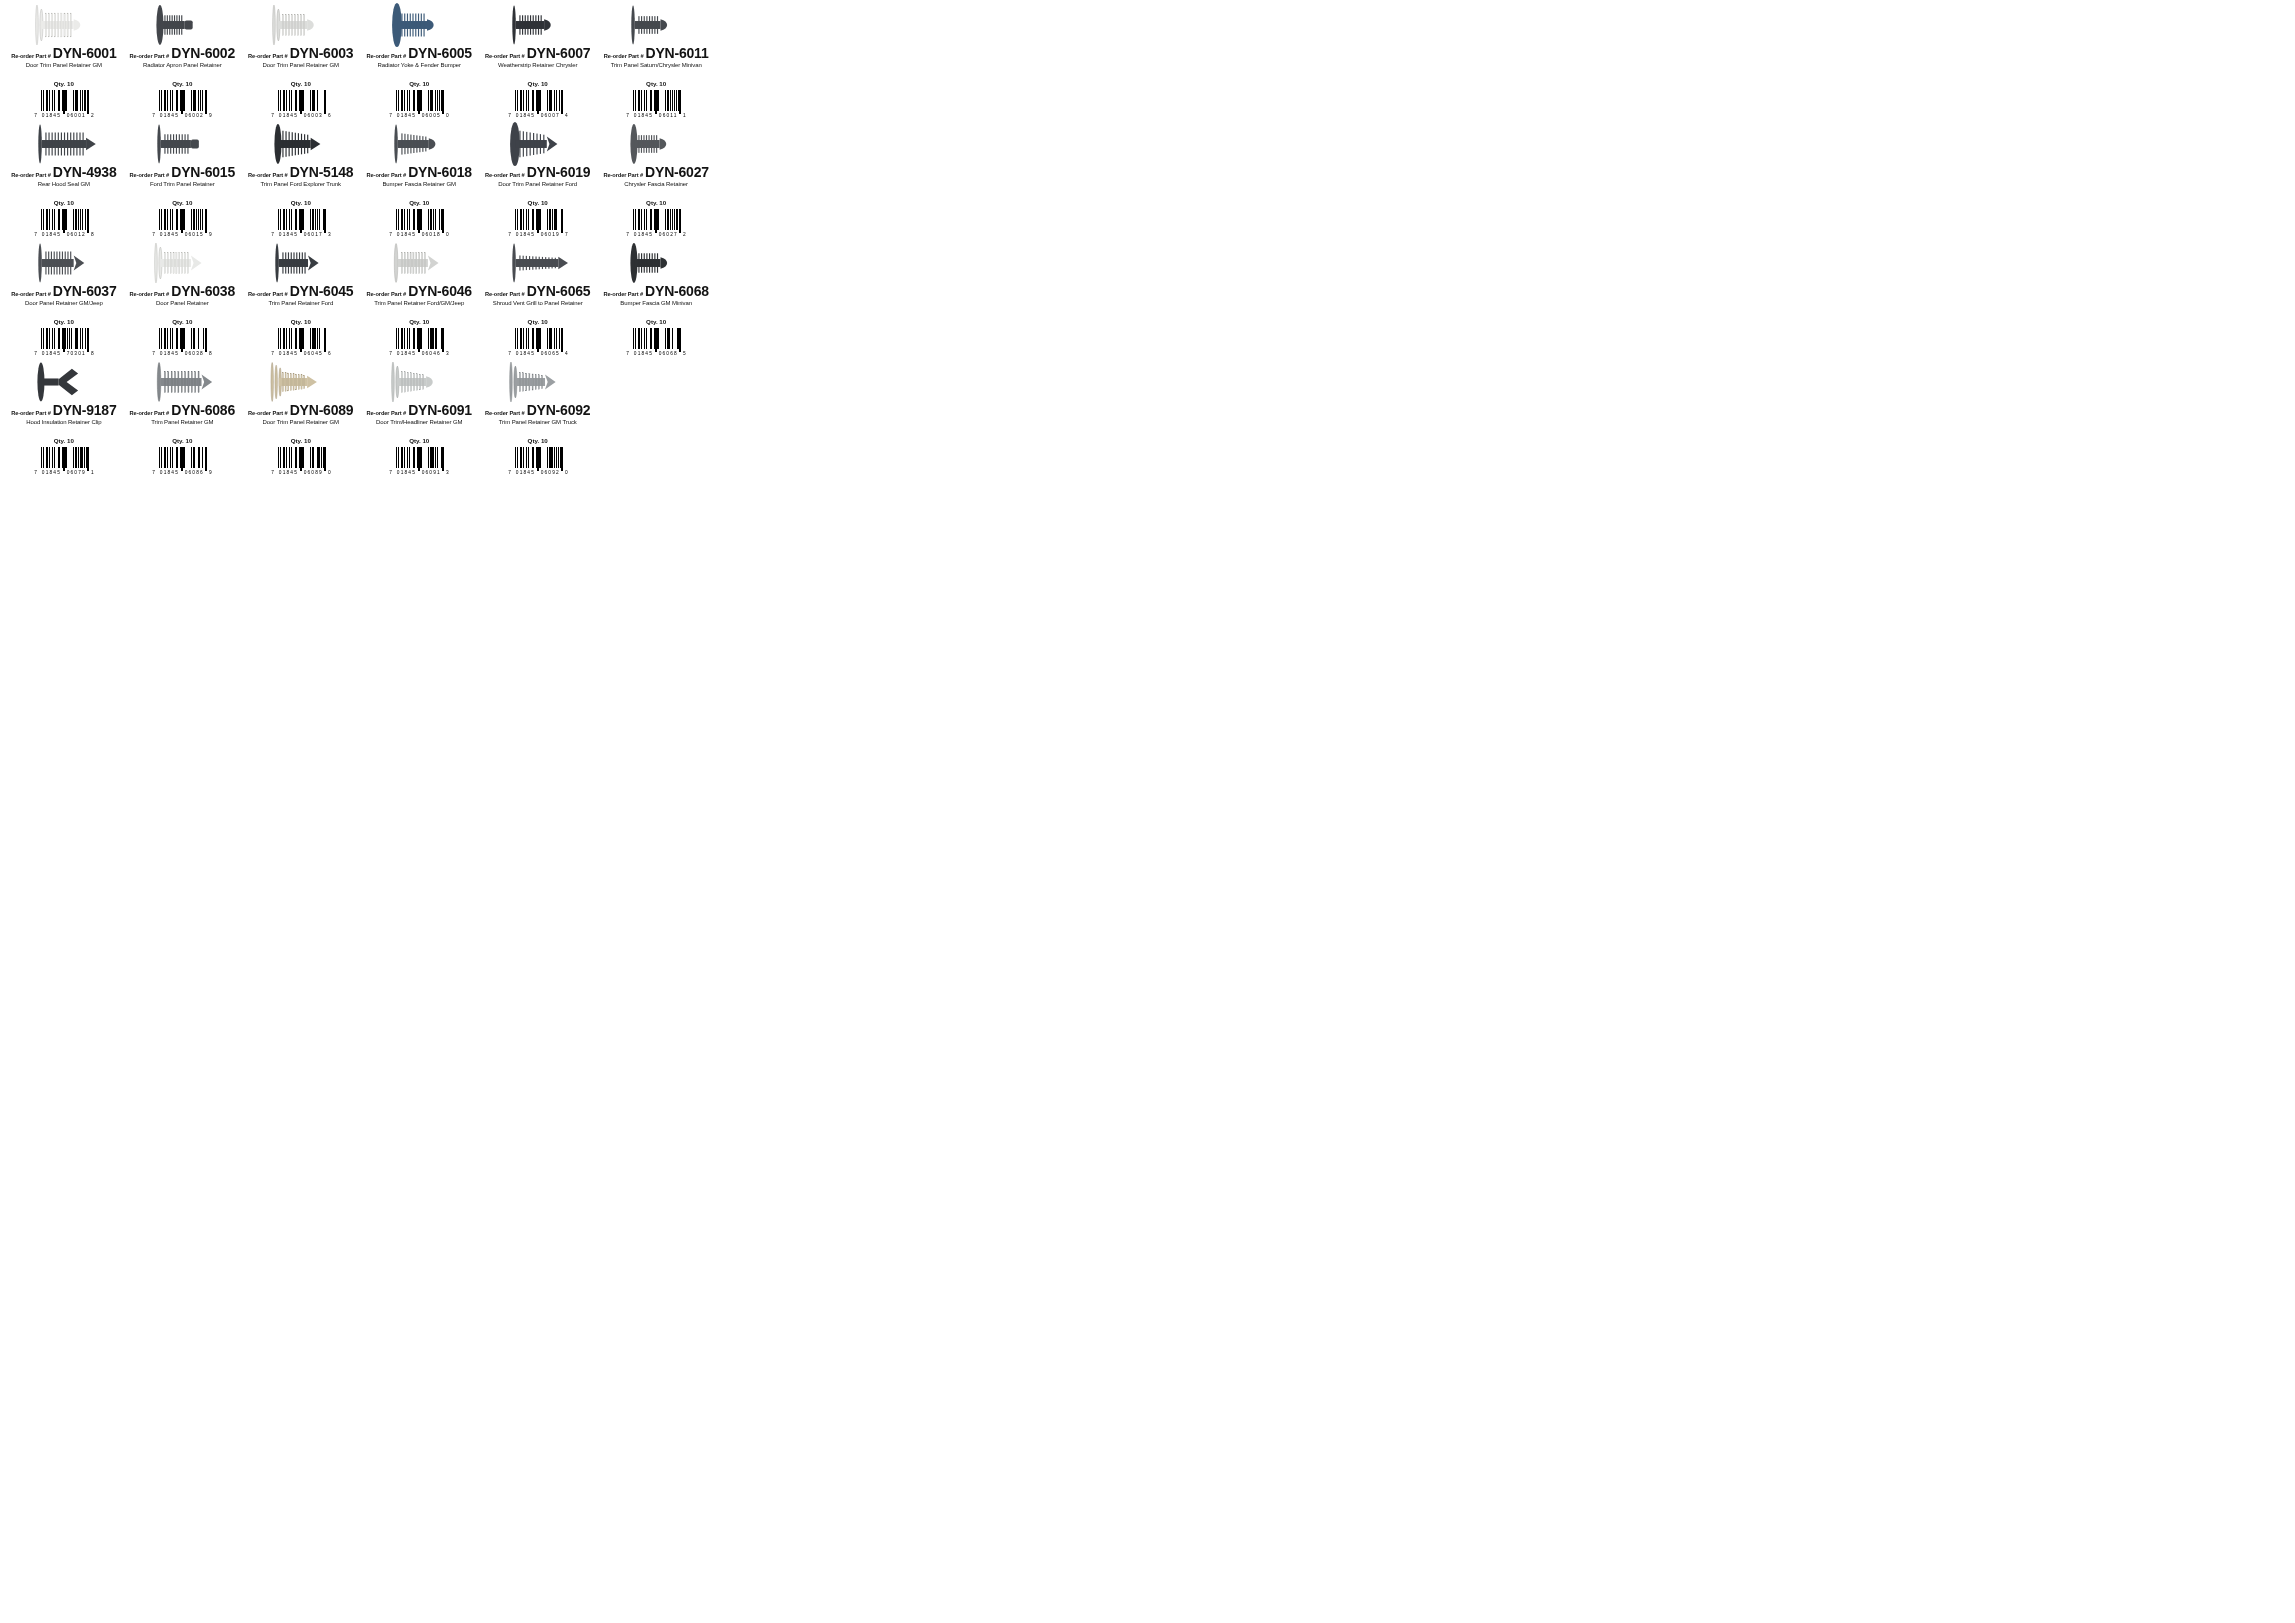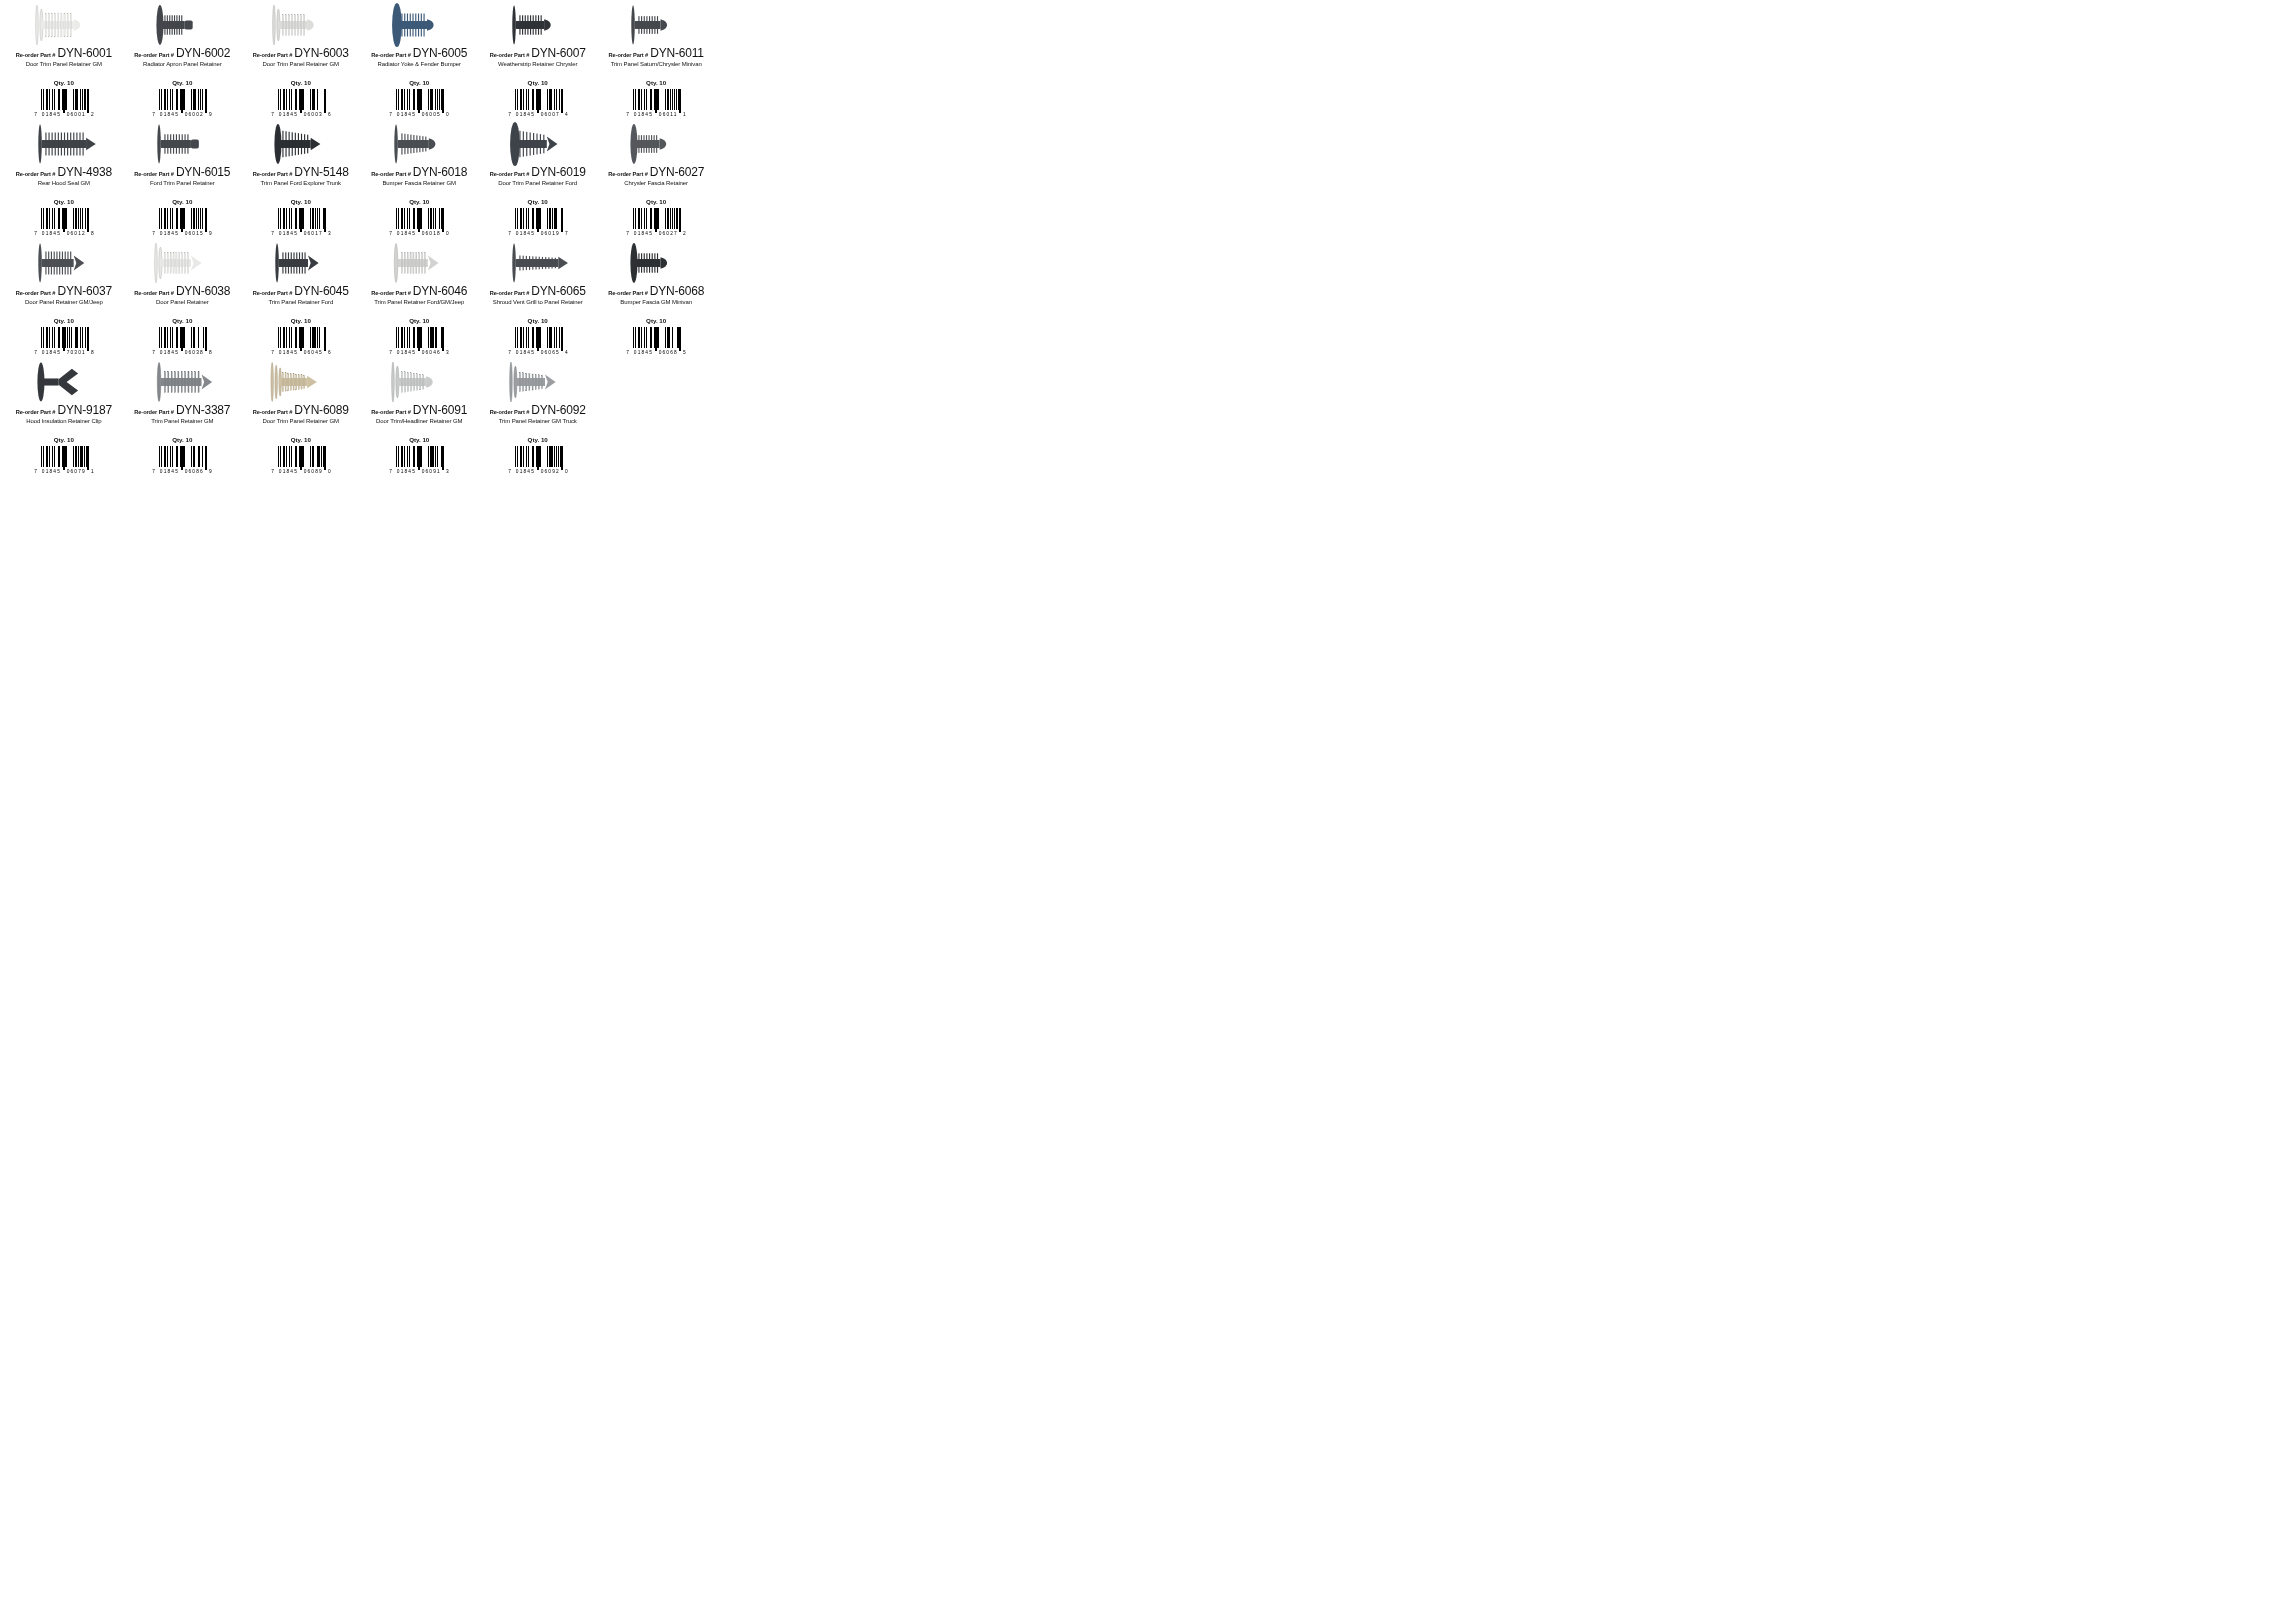--- a/index.html
+++ b/index.html
@@ -17,21 +17,21 @@
     display:flex;flex-direction:column;align-items:center;text-align:center;
     overflow:hidden;
   }
   .photo{
     height:47px;width:100%;
     display:flex;align-items:center;justify-content:center;
   }
   .clip-svg{width:77px;height:46px;}
   .partline{white-space:nowrap;line-height:9.6px;margin-top:0.5px;}
   .prefix{font-weight:700;font-size:5.7px;letter-spacing:-0.1px;}
-  .pn{font-weight:400;font-size:12px;letter-spacing:-0.2px;}
+  .pn{font-weight:700;font-size:14px;letter-spacing:-0.2px;}
   .desc{font-size:6px;margin-top:0.5px;letter-spacing:-0.1px;white-space:nowrap;}
   .qty{font-weight:700;font-size:6.2px;margin-top:12px;}
   .barcode{margin-top:1.4px;display:block;}
 </style>
 </head>
 <body>
 
 <div class="page">
   <div class="grid">
       <div class="cell">
@@ -1522,21 +1522,21 @@
             <rect x="89.6" y="28.0" width="2.6" height="48.0" fill="#84888c" stroke="#666a6e" stroke-width="0.5"></rect>
             <rect x="97.2" y="28.0" width="2.6" height="48.0" fill="#84888c" stroke="#666a6e" stroke-width="0.5"></rect>
             <rect x="104.8" y="28.0" width="2.6" height="48.0" fill="#84888c" stroke="#666a6e" stroke-width="0.5"></rect>
             <rect x="112.4" y="28.0" width="2.6" height="48.0" fill="#84888c" stroke="#666a6e" stroke-width="0.5"></rect>
             <rect x="120.0" y="28.0" width="2.6" height="48.0" fill="#84888c" stroke="#666a6e" stroke-width="0.5"></rect>
             <polygon points="128,35 152,52 128,69 134,52" fill="#84888c"></polygon>
           </svg>
     </div>
     <div class="partline">
       <span class="prefix">Re-order Part #</span>
-      <span class="pn">DYN-3387</span>
+      <span class="pn">DYN-6086</span>
     </div>
     <div class="desc">Trim Panel Retainer GM</div>
     <div class="qty">Qty. 10</div>
     <svg class="barcode" xmlns="http://www.w3.org/2000/svg" viewBox="0 0 134 62" width="62" height="28.5" shape-rendering="crispEdges">
           <rect x="12.00" y="2" width="1.20" height="52" fill="#000"></rect>
           <rect x="14.30" y="2" width="1.20" height="52" fill="#000"></rect>
           <rect x="16.60" y="2" width="1.20" height="46" fill="#000"></rect>
           <rect x="17.75" y="2" width="1.20" height="46" fill="#000"></rect>
           <rect x="18.90" y="2" width="1.20" height="46" fill="#000"></rect>
           <rect x="21.20" y="2" width="1.20" height="46" fill="#000"></rect>

